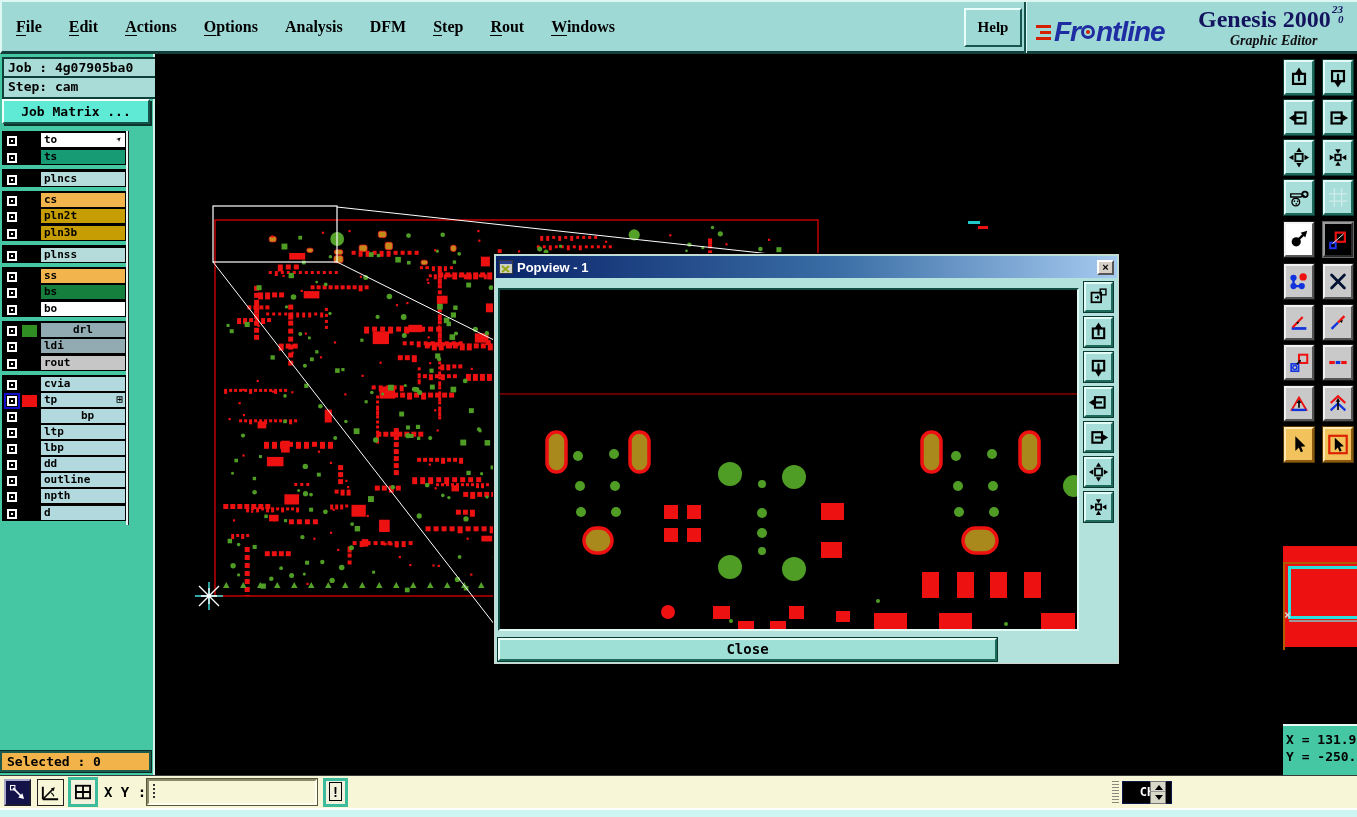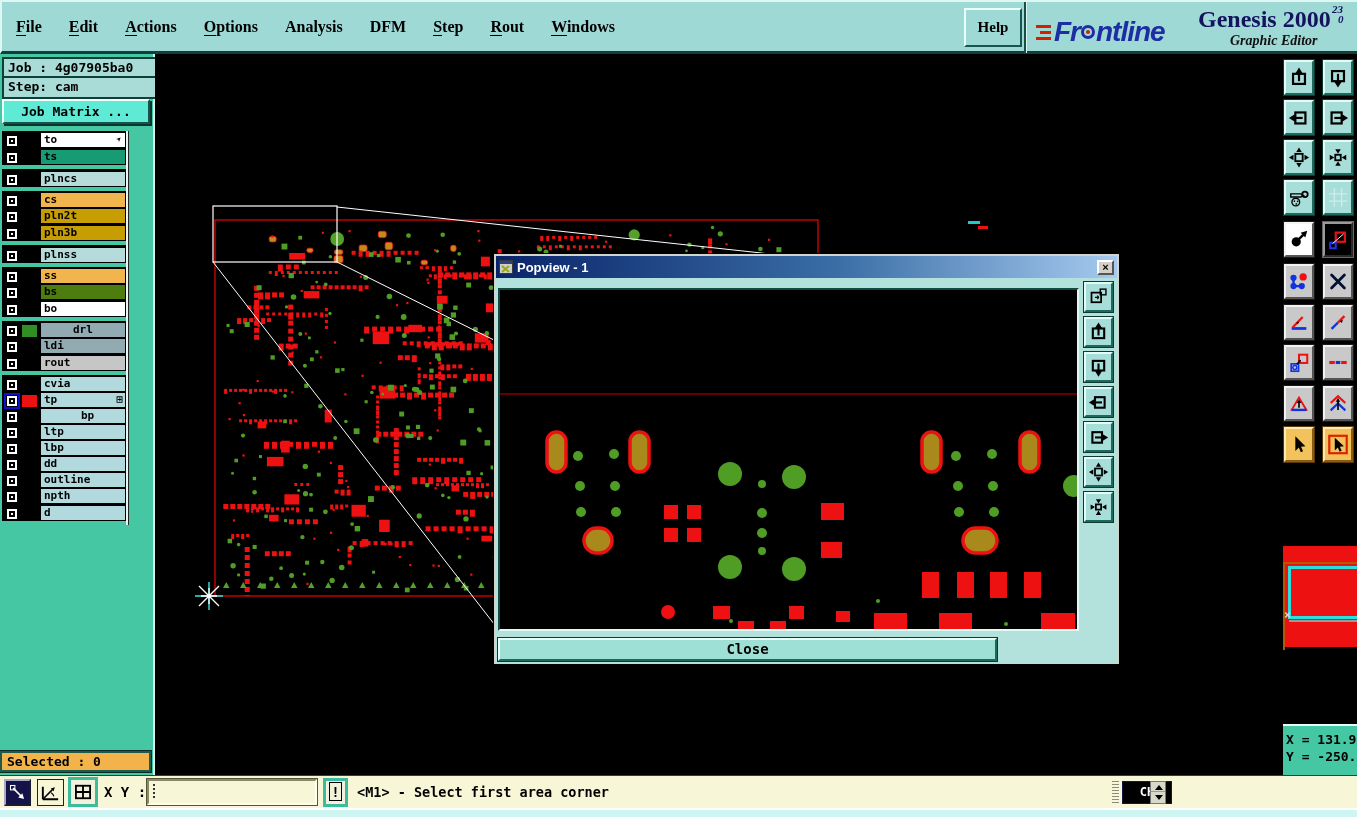--- a/index.html
+++ b/index.html
@@ -239,21 +239,21 @@
               <i></i>
             </span>
             <span class="lr-swatch"></span>
             <span class="lr-label" style="background: rgb(242, 180, 76);">ss</span>
           </div>
           <div class="layer-row">
             <span class="lr-check">
               <i></i>
             </span>
             <span class="lr-swatch"></span>
-            <span class="lr-label" style="background: #4d7c0f;">bs</span>
+            <span class="lr-label" style="background: #15803d;">bs</span>
           </div>
           <div class="layer-row">
             <span class="lr-check">
               <i></i>
             </span>
             <span class="lr-swatch"></span>
             <span class="lr-label" style="background: rgb(255, 255, 255);">bo</span>
           </div>
         </div>
         <div class="layer-group">
@@ -1896,21 +1896,20 @@
             </svg></span>
         </div></span>
     <div class="sb-label">X Y :</div>
     <div class="sb-input">
       <div class="sb-caret"></div>
       <span></span>
     </div>
     <div class="sb-exclaim">
       <b>!</b>
     </div>
-    <div class="sb-prompt">&lt;M1&gt; - Select first area corner</div>
     <div class="sb-grip"></div>
     <div class="sb-ch">CH</div>
     <div class="sb-spin">
       <span>
           <i class="tri up"></i>
         </span>
       <span>
           <i class="tri dn"></i>
         </span>
     </div>

